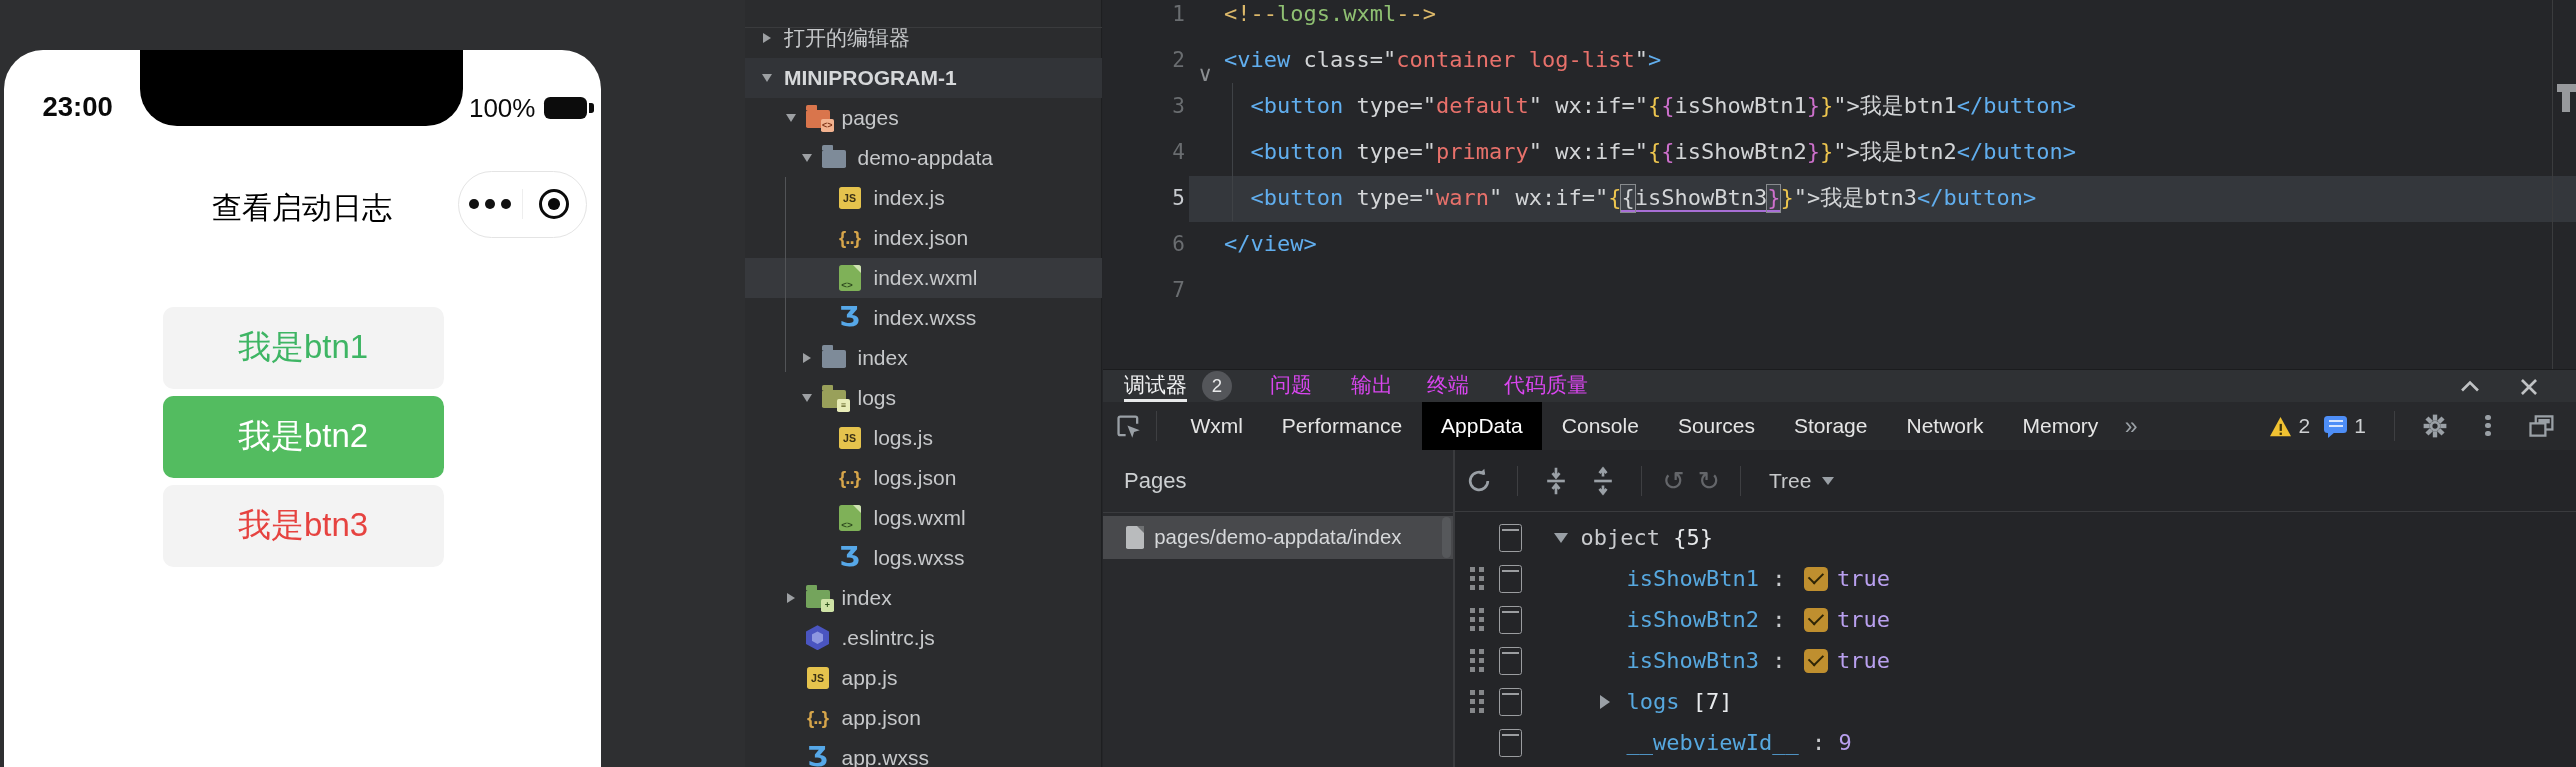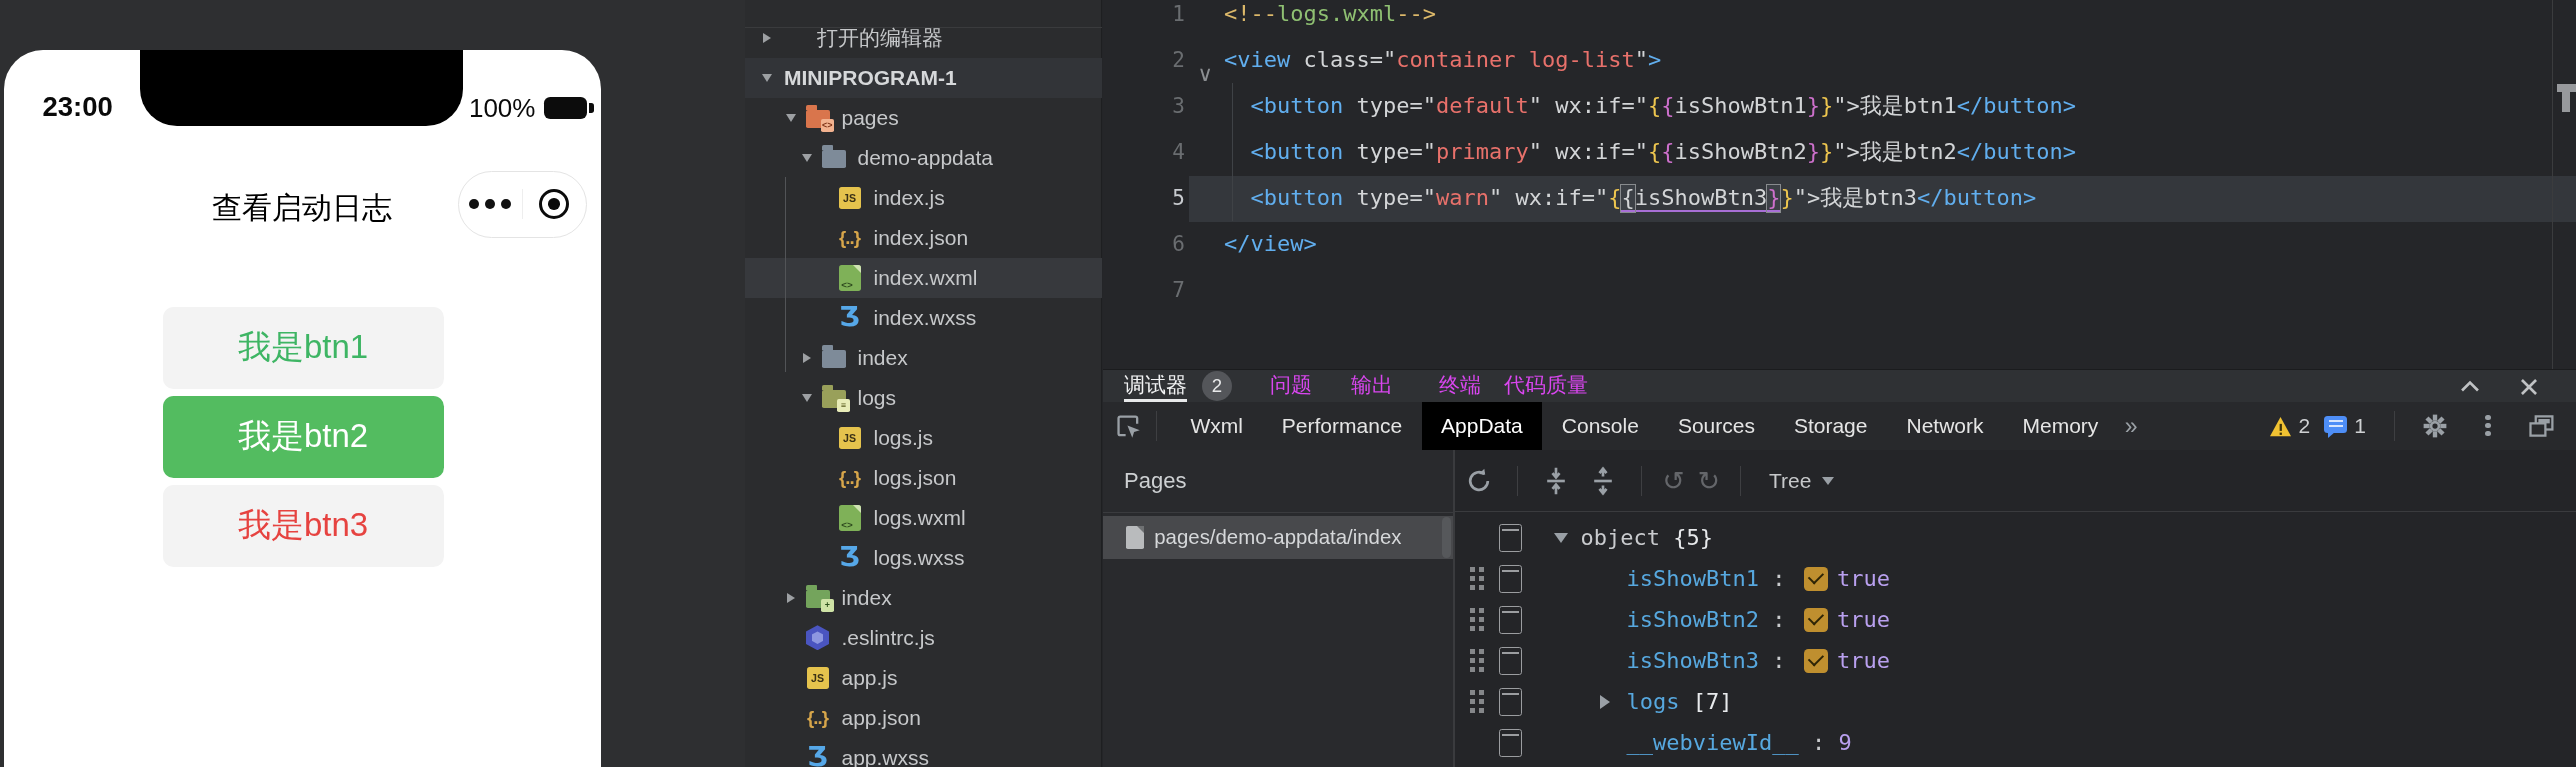--- a/index.html
+++ b/index.html
@@ -169,21 +169,21 @@
           <div class="sim-btn default">我是btn1</div>
           <div class="sim-btn primary">我是btn2</div>
           <div class="sim-btn warn">我是btn3</div>
         </div>
     </div>
   </div>
 
   <div id="explorer">
     <div id="explorer-top-line"></div>
     <div id="tree">
-        <div class="trow" style="padding-left: 12.4px; gap: 33px;">
+        <div class="trow" style="padding-left: 12.4px;">
           <span class="arrow-slot">
             <i class="ar-r"></i>
           </span>
           <span class="lbl">打开的编辑器</span>
         </div>
         <div class="trow hdr" style="padding-left: 12.4px;">
           <span class="arrow-slot">
             <i class="ar-d"></i>
           </span>
           <span class="lbl">MINIPROGRAM-1</span>
@@ -345,21 +345,21 @@
     <div id="ov-mark1"></div>
     <div id="ov-mark2"></div>
   </div>
 
   <div id="debugger">
     <div id="dbg-row1">
         <div class="ptab active" style="left: 21px;">调试器</div>
         <div id="ptab-badge">2</div>
         <div class="ptab" style="left: 167px;">问题</div>
         <div class="ptab" style="left: 248px;">输出</div>
-        <div class="ptab" style="left: 336px;">终端</div>
+        <div class="ptab" style="left: 324px;">终端</div>
         <div class="ptab" style="left: 401px;">代码质量</div>
       </div>
     <div id="dbg-collapse">
       <svg class="svgicon" viewBox="0 0 34 34">
           <polyline points="8,21 17,12 26,21" fill="none" stroke="#c0c2c4" stroke-width="3"></polyline>
         </svg>
     </div>
     <div id="dbg-close">
       <svg class="svgicon" viewBox="0 0 34 34">
           <path d="M9 9 L25 25 M25 9 L9 25" stroke="#c0c2c4" stroke-width="3"></path>

